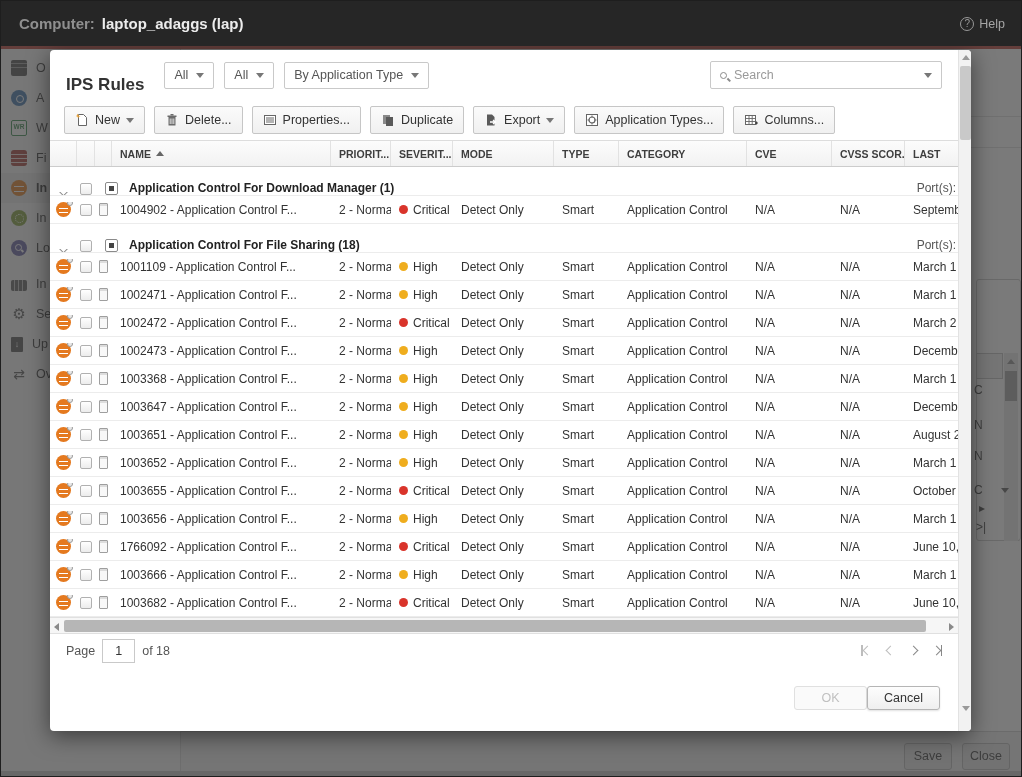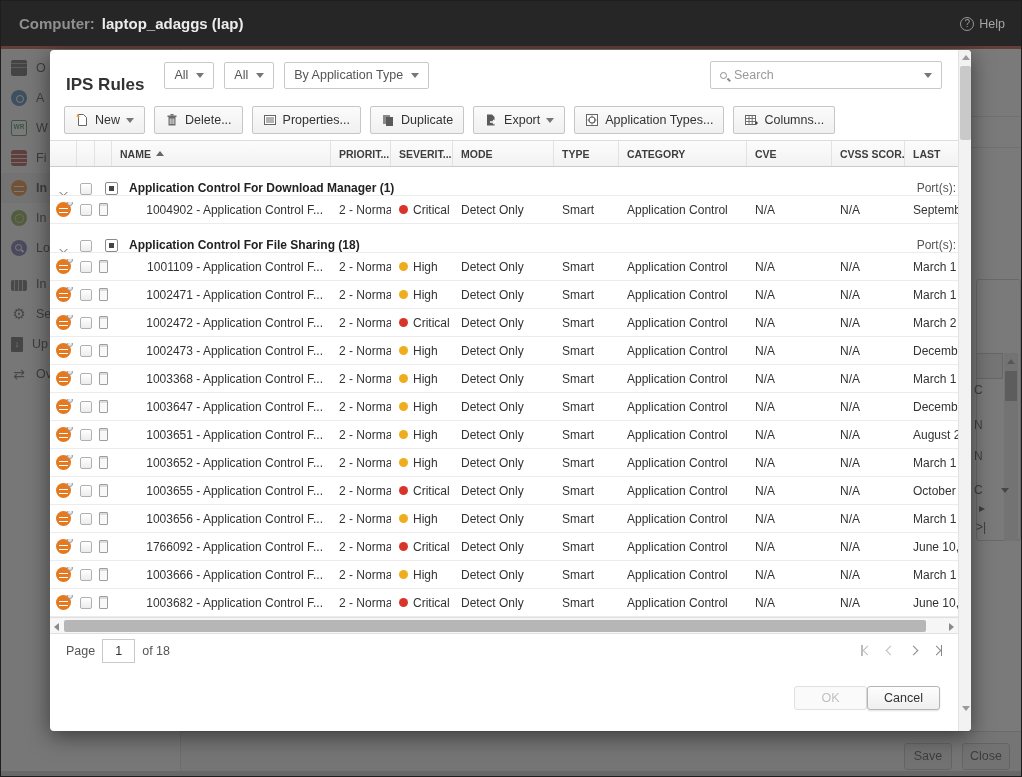--- a/index.html
+++ b/index.html
@@ -87,21 +87,21 @@
 
   
   .thead { height:27px; display:flex; background:linear-gradient(#fcfcfc,#f2f2f2); border-top:1px solid #ddd; border-bottom:1px solid #ccc; }
   .th { font-size:10.5px; font-weight:bold; color:#3e3e3e; display:flex; align-items:center; padding:0 8px; border-right:1px solid #e2e2e2; white-space:nowrap; overflow:hidden; }
   .sort-asc { width:0; height:0; border-left:4px solid transparent; border-right:4px solid transparent; border-bottom:5px solid #666; margin-left:5px; }
   .tbody { height:450px; overflow:hidden; }
   .trow { height:28px; display:flex; align-items:center; border-bottom:1px solid #ececec; }
   .grow { height:29px; display:flex; align-items:flex-end; border-bottom:1px solid #ececec; background:#fff; overflow:hidden; }
   .cell { padding:0 8px; white-space:nowrap; overflow:hidden; font-size:12px; color:#333; flex:none; }
   .cc { display:flex; align-items:center; justify-content:center; padding:0; }
-  .w-exp{width:27px;} .w-chk{width:18px;} .w-doc{width:17px;} .w-name{width:219px;text-align:right;} .w-pri{width:60px;}
+  .w-exp{width:27px;} .w-chk{width:18px;} .w-doc{width:17px;} .w-name{width:219px;} .w-pri{width:60px;}
   .w-sev{width:62px;} .w-mode{width:101px;} .w-type{width:65px;} .w-cat{width:128px;} .w-cve{width:85px;}
   .w-cvss{width:73px;} .w-last{width:53px; border-right:none; padding-right:0;}
   .sevcell { display:flex; align-items:center; gap:5px; }
   .sev-dot { width:9px; height:9px; border-radius:50%; flex:none; }
   .sev-critical { background:#d9342b; }
   .sev-high { background:#efad1e; }
   .checkbox { width:12px; height:12px; border:1px solid #b0b0b0; border-radius:2px; background:linear-gradient(#fff,#ececec); display:inline-block; cursor:pointer; }
   .chev-down-icon { width:7px; height:7px; border-right:1.5px solid #8a8a8a; border-bottom:1.5px solid #8a8a8a; transform:rotate(45deg); margin-top:-4px; display:inline-block; cursor:pointer; }
   .group-icon { width:13px; height:13px; border:1px solid #8a8a8a; border-radius:2px; background:#fff; display:inline-flex; align-items:center; justify-content:center; }
   .group-icon::after { content:""; width:5px; height:5px; background:#444; }

